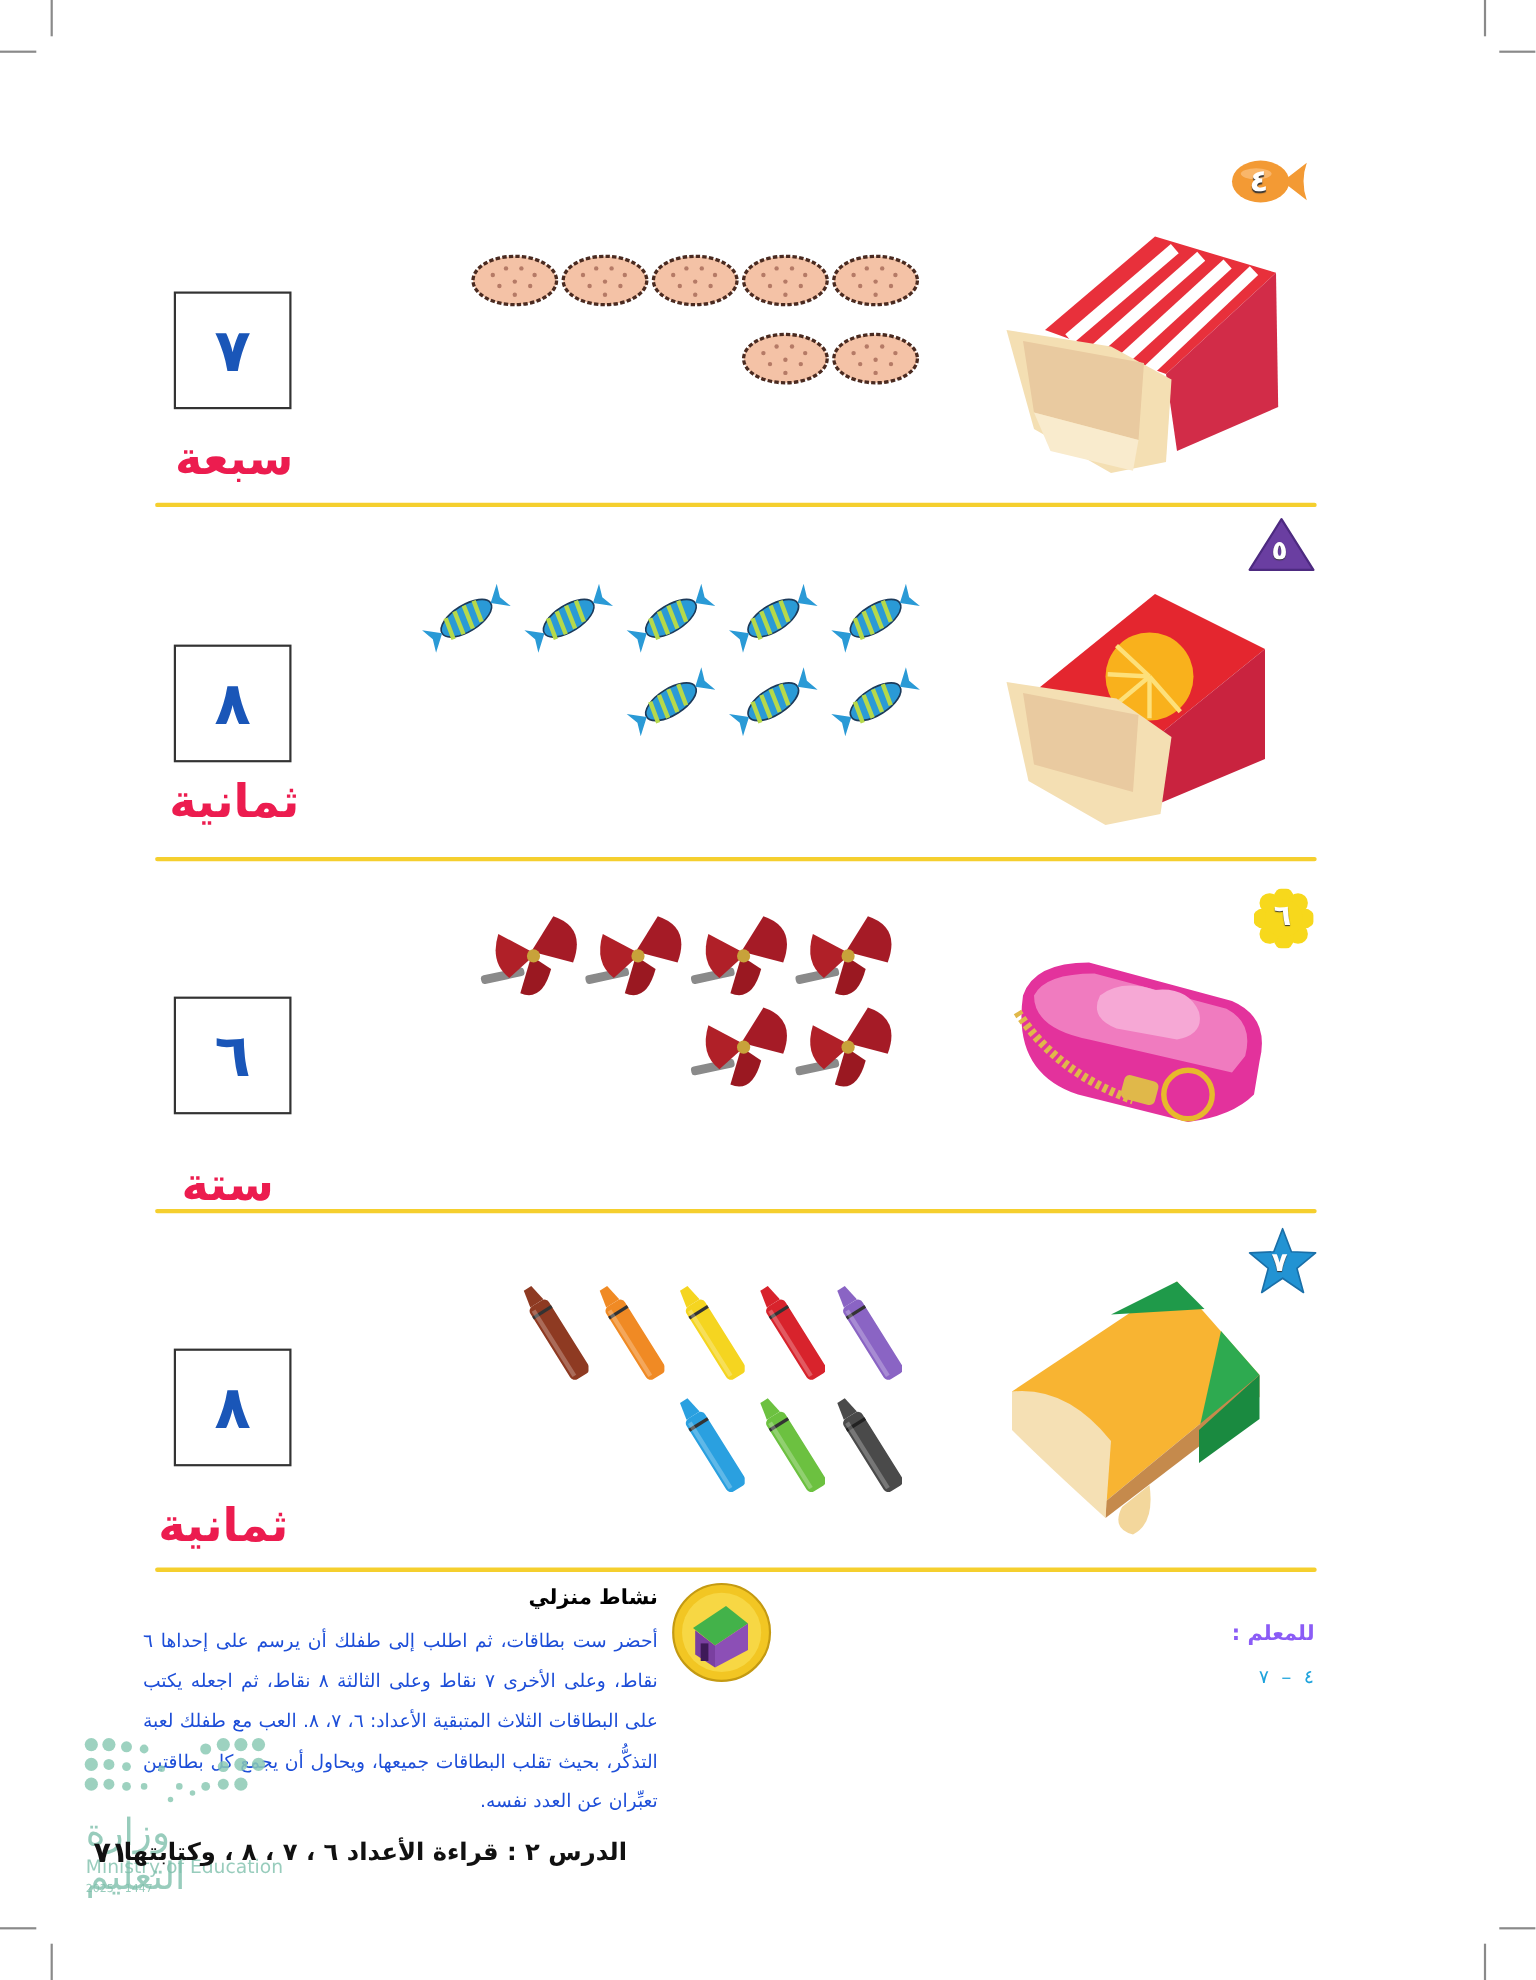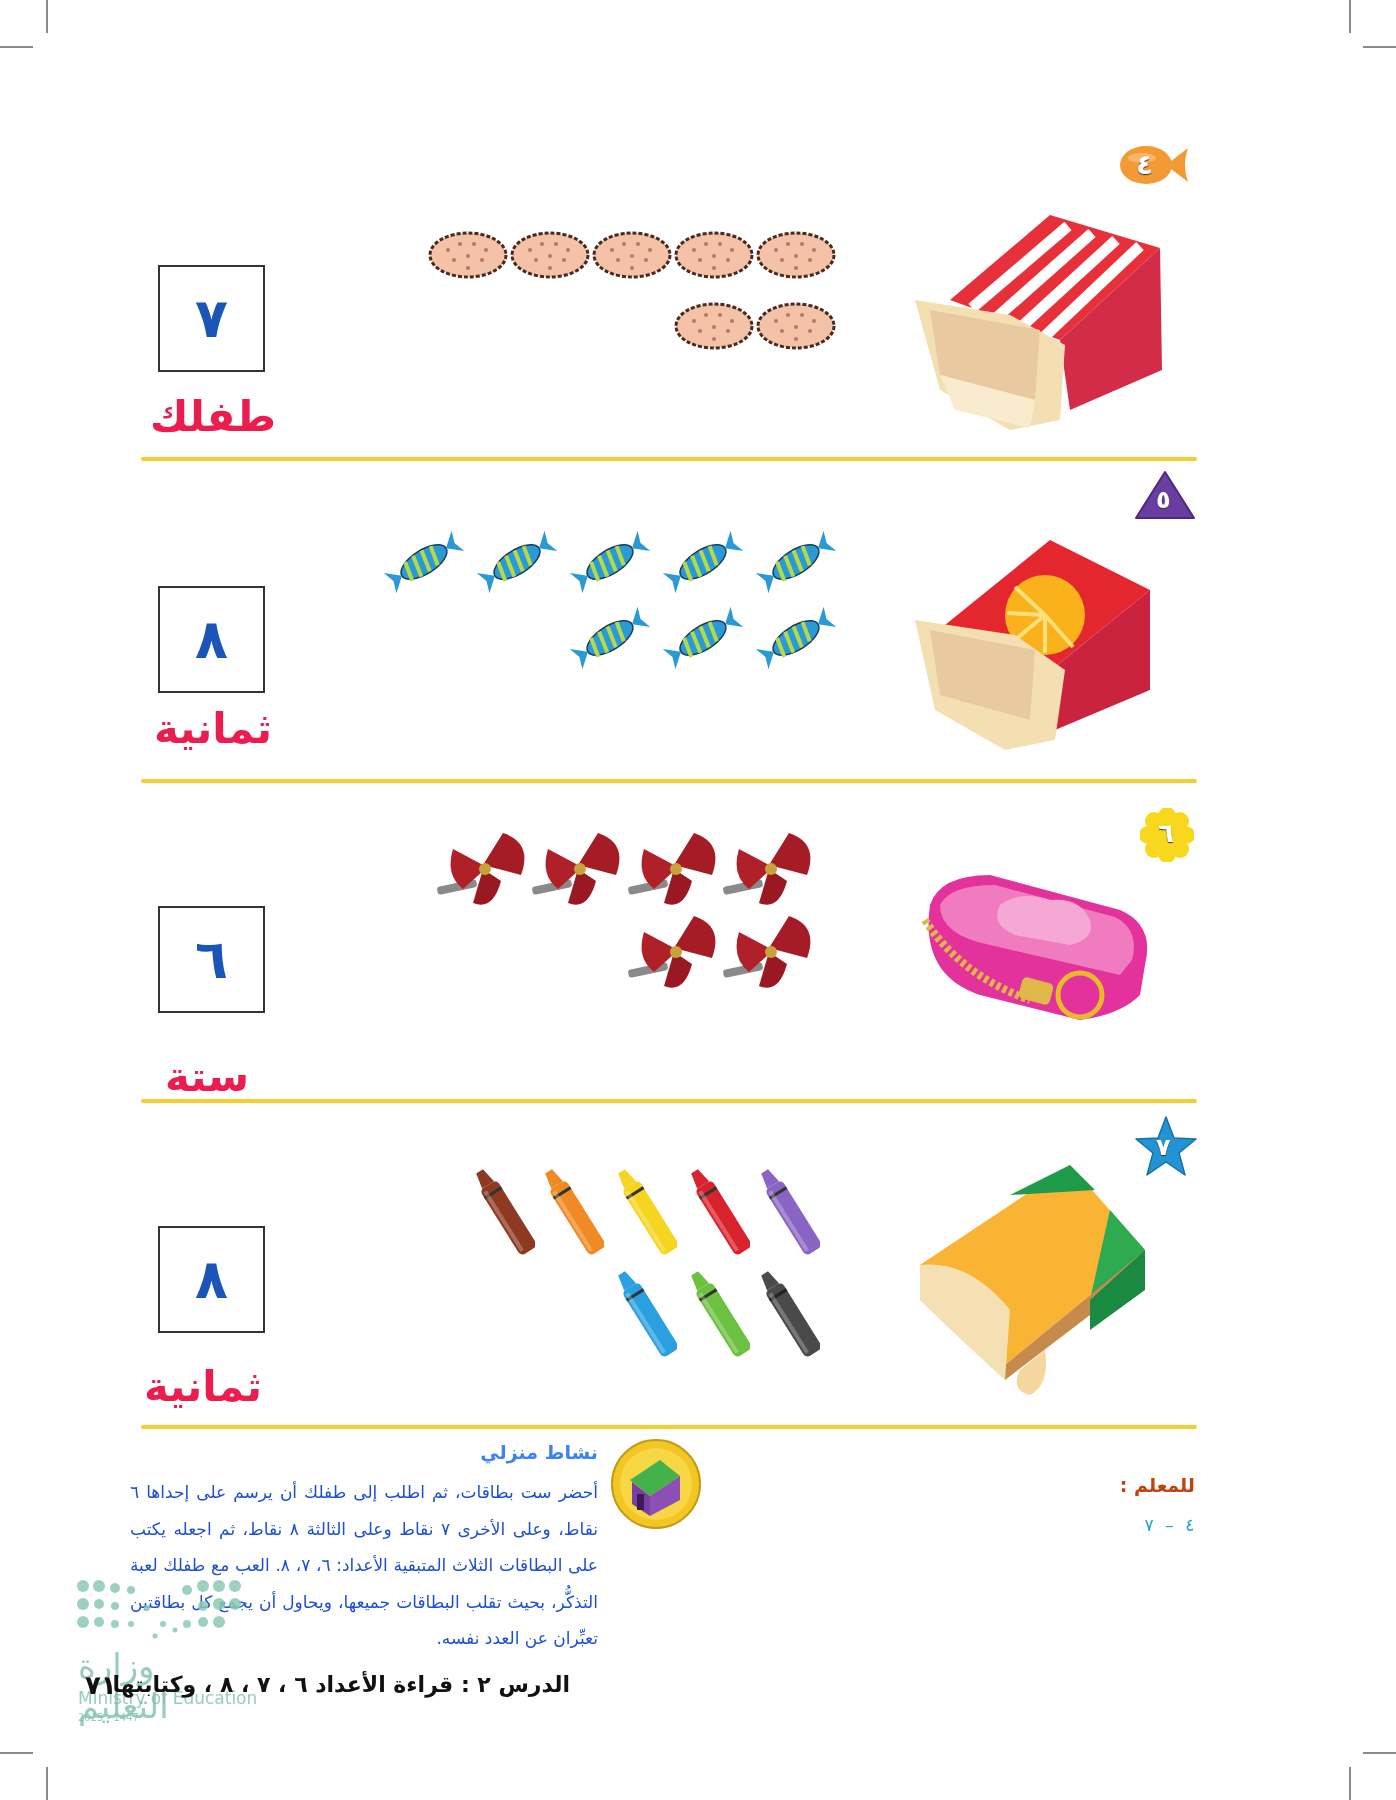--- a/index.html
+++ b/index.html
@@ -8,23 +8,23 @@
   .crop { position: absolute; background: #8a8a8a; }
   .divider { position: absolute; left: 141px; width: 1056px; height: 4px; background: #f5cf2e; border-radius: 2px; }
   .numbox { position: absolute; left: 158px; width: 107px; height: 107px; border: 2px solid #333; background: #fff;
             display: flex; align-items: center; justify-content: center; }
   .numbox span { color: #1a56b8; font-size: 54px; font-weight: bold; font-family: "DejaVu Sans", sans-serif; line-height: 1; }
   .numword { position: absolute; width: 170px; text-align: center; color: #ec1c4f; font-size: 42px; font-weight: bold;
              direction: rtl; font-family: "DejaVu Sans", sans-serif; line-height: 1; }
   .badge { position: absolute; display: flex; align-items: center; justify-content: center; }
   .badge-num { position: absolute; color: #fff; font-weight: bold; font-size: 26px; text-shadow: 0 1px 1px #333; line-height: 1; }
   .item { position: absolute; }
-  .home-title { position: absolute; color: #3b82f6; font-weight: bold; font-size: 19px; direction: rtl; text-align: right; }
+  .home-title { position: absolute; color: #000000; font-weight: bold; font-size: 19px; direction: rtl; text-align: right; }
   .home-text { position: absolute; color: #1d4ed8; font-size: 17px; line-height: 36.5px; direction: rtl; text-align: justify; text-align-last: right; }
-  .teacher-title { position: absolute; color: #c2410c; font-weight: bold; font-size: 19px; direction: rtl; text-align: right; }
+  .teacher-title { position: absolute; color: #8b5cf6; font-weight: bold; font-size: 19px; direction: rtl; text-align: right; }
   .teacher-text { position: absolute; color: #222; font-size: 17px; line-height: 36.5px; direction: rtl; text-align: right; }
   .teacher-range { color: #1ea3dc; font-family: Liberation Mono, monospace; }
   .footer-lesson { position: absolute; color: #111; font-size: 22px; font-weight: bold; direction: rtl; white-space: nowrap; }
   .footer-page { position: absolute; color: #111; font-size: 26px; font-weight: bold; letter-spacing: 2px; }
   .ministry { position: absolute; color: #7fc0ac; opacity: .8; }
 </style>
 </head>
 <body>
 
 <div class="crop" style="left:46px;top:0;width:2px;height:33px;"></div>
@@ -152,21 +152,21 @@
             <circle cx="40" cy="26" r="2"></circle>
             <circle cx="54" cy="30" r="2"></circle>
             <circle cx="40" cy="38" r="2"></circle>
           </g>
         </svg></div>
   </div>
 
   <div class="numbox" style="top:265px;">
     <span>٧</span>
   </div>
-  <div class="numword" style="left:128px;top:396px;">طفلك</div>
+  <div class="numword" style="left:128px;top:396px;">سبعة</div>
 </section>
 
 <div class="divider" style="top:457px;"></div>
 
 <section>
   <div class="badge" style="left:1134px;top:470px;width:62px;height:50px;">
     <svg width="62" height="50" viewBox="0 0 62 50">
       <polygon points="31,2 60,48 2,48" fill="#6a3ea1" stroke="#4d2a80" stroke-width="2" stroke-linejoin="round"></polygon>
     </svg>
     <span class="badge-num" style="left:22px;top:18px;font-size:24px;">٥</span>

